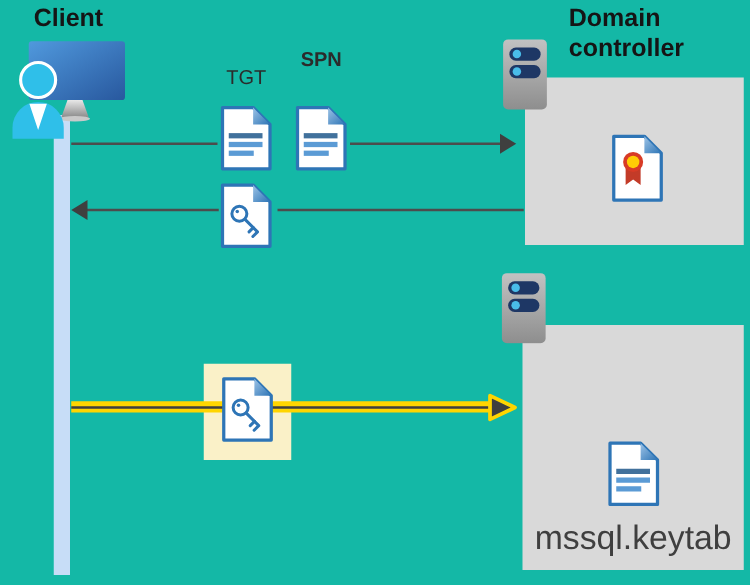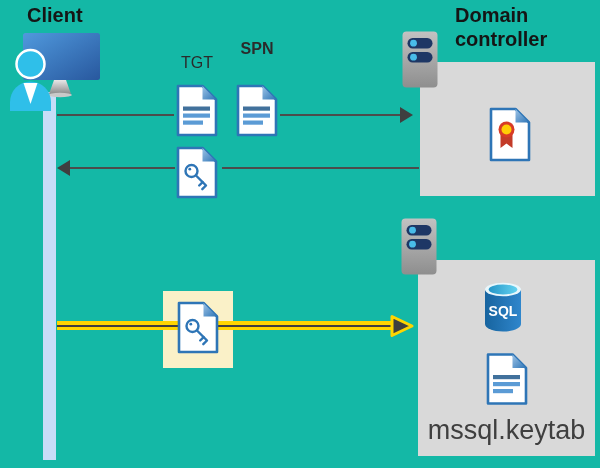--- a/index.html
+++ b/index.html
@@ -151,38 +151,20 @@
 
   <div class="abs" style="left:401px;top:218px;width:36px;height:57px;">
     <svg width="36" height="57" viewBox="0 0 36 57">
       <rect x="0.5" y="0.5" width="35" height="56" rx="4" fill="url(#gSrv)"></rect>
       <rect x="5.5" y="7" width="25" height="10.5" rx="5.2" fill="#1e3765"></rect>
       <circle cx="11.5" cy="12.2" r="3.4" fill="#49bce9"></circle>
       <rect x="5.5" y="21" width="25" height="10.5" rx="5.2" fill="#1e3765"></rect>
       <circle cx="11.5" cy="26.2" r="3.4" fill="#49bce9"></circle>
     </svg>
   </div>
-  <div class="abs" style="left:484px;top:282px;width:38px;height:50px;">
-    <svg width="38" height="50" viewBox="0 0 38 50">
-      <defs>
-        <linearGradient id="gCyl" x1="0" y1="0" x2="1" y2="0">
-          <stop offset="0" stop-color="#17649f"></stop>
-            <stop offset="1" stop-color="#2f86cc"></stop>
-        </linearGradient>
-        <linearGradient id="gTop" x1="0" y1="0" x2="1" y2="0">
-          <stop offset="0" stop-color="#2596c8"></stop>
-            <stop offset="1" stop-color="#63d2f0"></stop>
-        </linearGradient>
-      </defs>
-      <path d="M1,7.5 V42 C1,46.2 9,49.5 19,49.5 C29,49.5 37,46.2 37,42 V7.5 Z" fill="url(#gCyl)"></path>
-      <ellipse cx="19" cy="7.5" rx="18" ry="6.8" fill="#e8f7fc"></ellipse>
-      <ellipse cx="19" cy="7.5" rx="14.3" ry="5" fill="url(#gTop)"></ellipse>
-      <text x="19" y="34" text-anchor="middle" font-size="14" font-weight="700" fill="#ffffff">SQL</text>
-    </svg>
-  </div>
   <div class="abs" style="left:486px;top:352px;width:42px;height:54px;">
     <svg width="42" height="54" viewBox="0 0 42 53">
       <path d="M2,2 H26.5 L40,15.5 V51 H2 Z" fill="#ffffff" stroke="#2e75b6" stroke-width="2.6" stroke-linejoin="round"></path>
       <path d="M26.5,2 L40,15.5 H26.5 Z" fill="url(#gFold)"></path>
       <rect x="7" y="22.5" width="27" height="4.2" fill="#41719c"></rect>
       <rect x="7" y="29.5" width="27" height="4.2" fill="#5b9bd5"></rect>
       <rect x="7" y="36.5" width="20" height="4.2" fill="#5b9bd5"></rect>
     </svg>
   </div>
   <div class="abs file-label" style="left:418px;top:415px;width:177px;">mssql.keytab</div>

